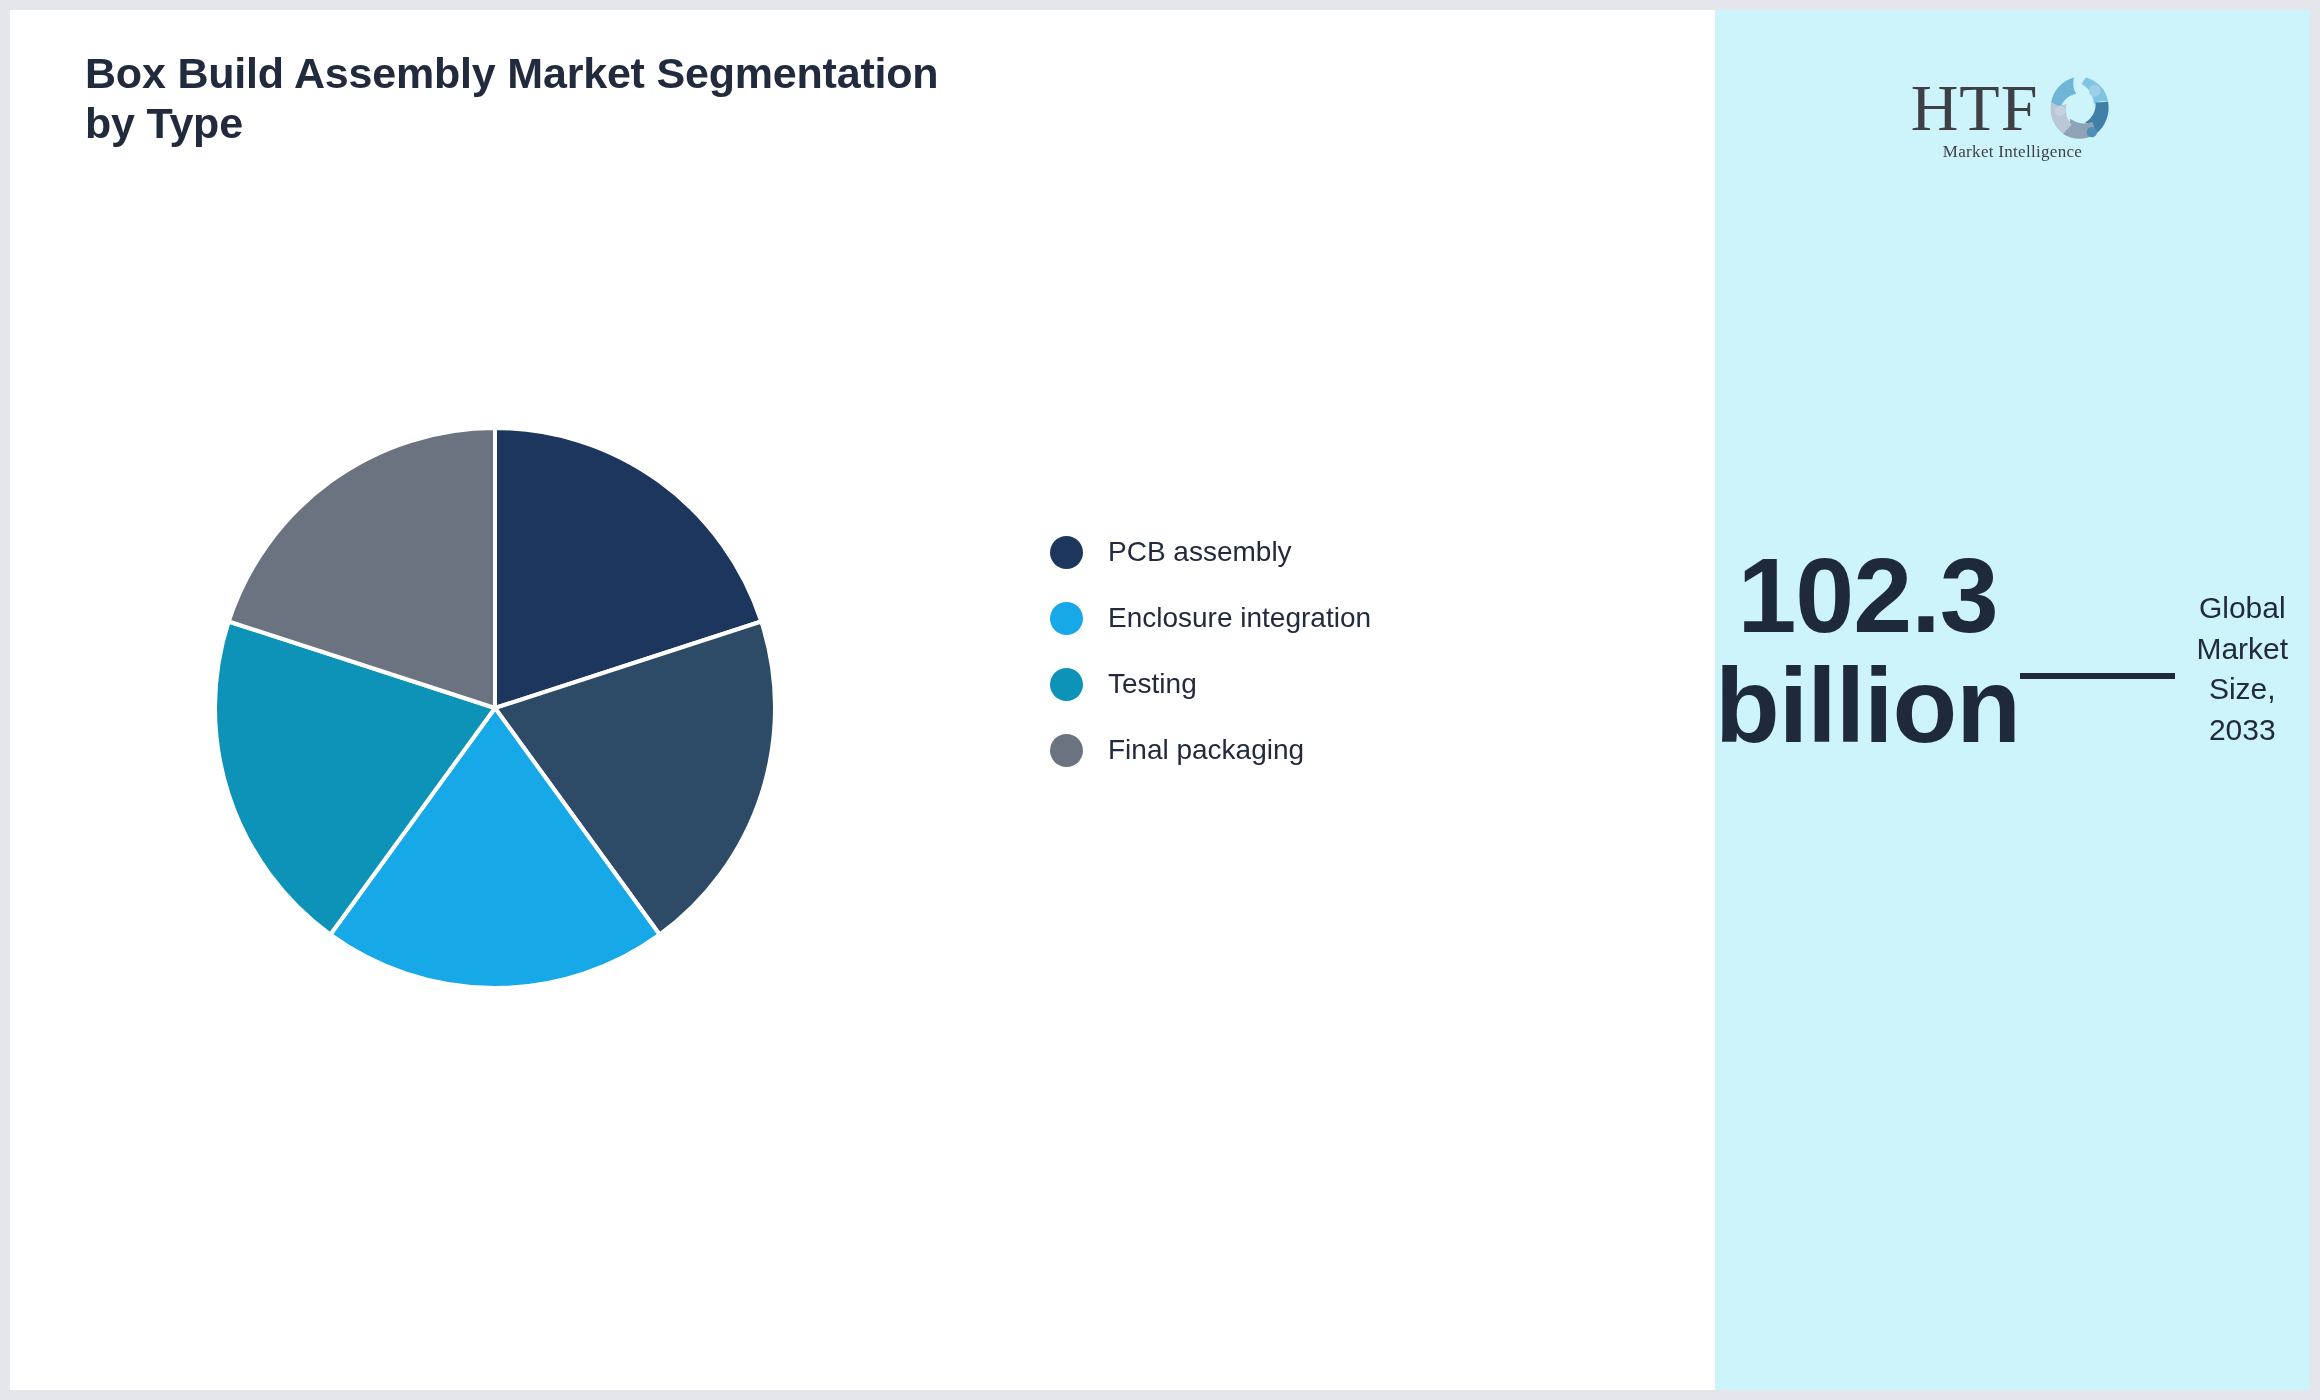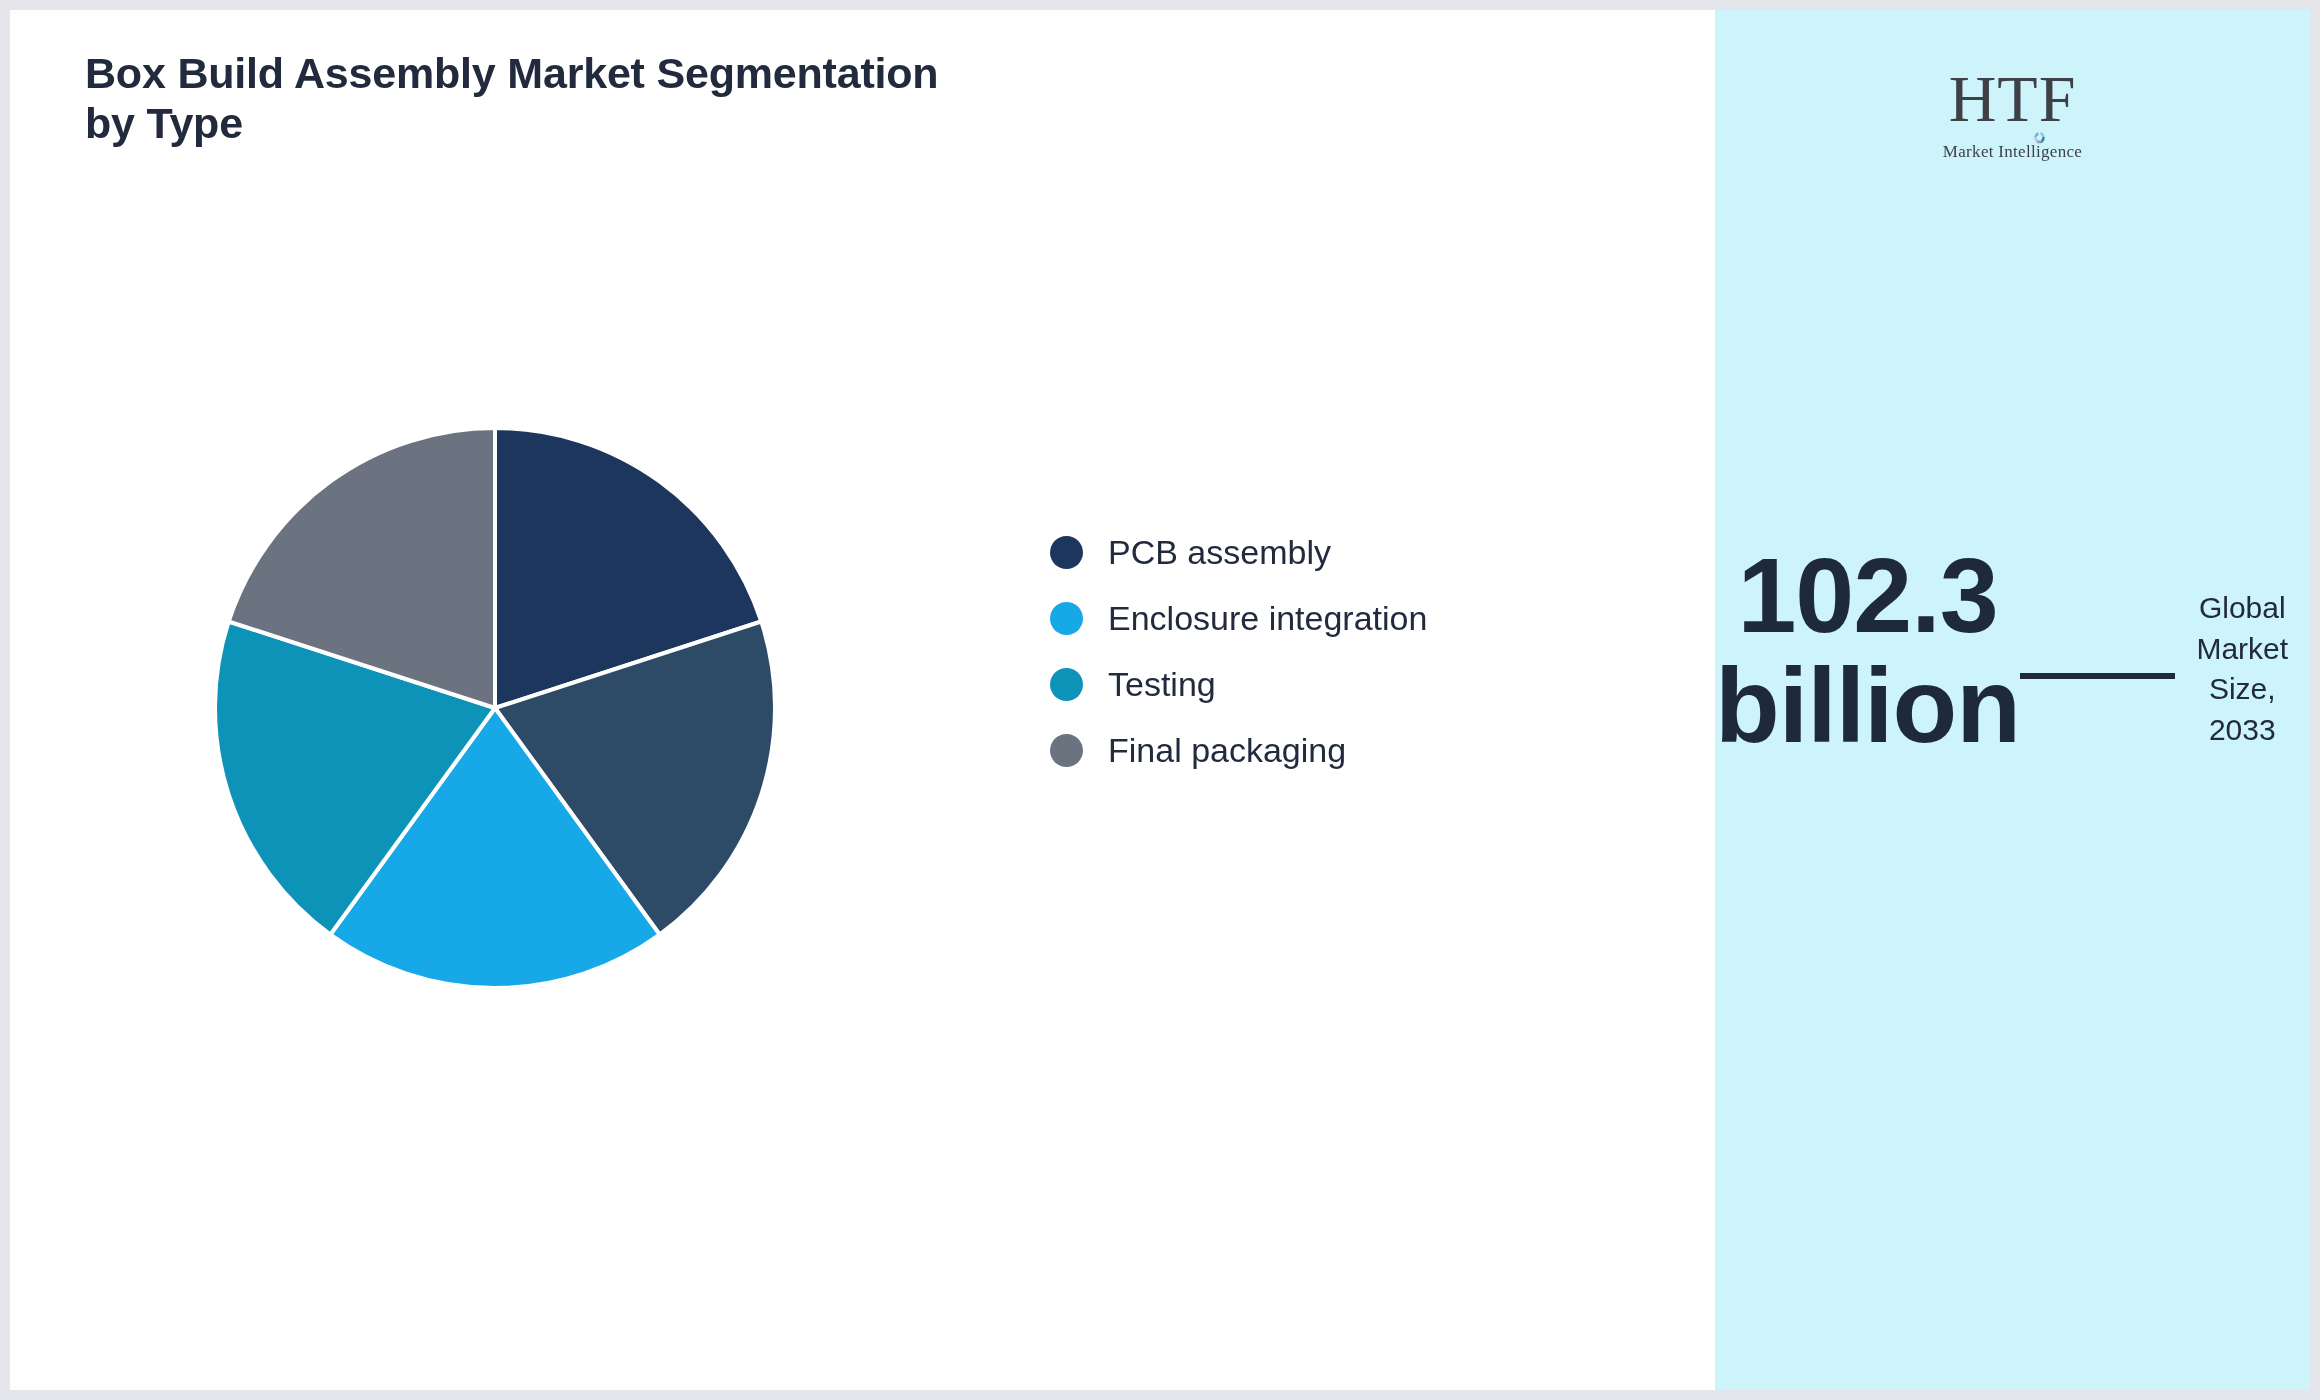--- a/index.html
+++ b/index.html
@@ -79,21 +79,21 @@
     gap: 25px;
     height: 40px;
   }
   .legend-swatch {
     width: 33px;
     height: 33px;
     border-radius: 50%;
     flex: 0 0 33px;
   }
   .legend-label {
-    font-size: 34px;
+    font-size: 28px;
     color: #222b3d;
     white-space: nowrap;
     line-height: 1;
   }
 
   
   .stat-panel {
     position: relative;
     flex: 1 1 auto;
     background: #cdf3fb;
@@ -107,21 +107,21 @@
     position: absolute;
     top: 58px;
     left: 0;
     right: 0;
     display: flex;
     flex-direction: column;
     align-items: center;
   }
   .logo-row {
     display: flex;
-    flex-direction: column;
+    flex-direction: row;
     align-items: flex-end;
     justify-content: center;
     height: 72px;
   }
   .logo-letters {
     font-family: "Liberation Serif", serif;
     font-size: 66px;
     line-height: 0.95;
     color: #3f3f46;
     letter-spacing: 1px;

